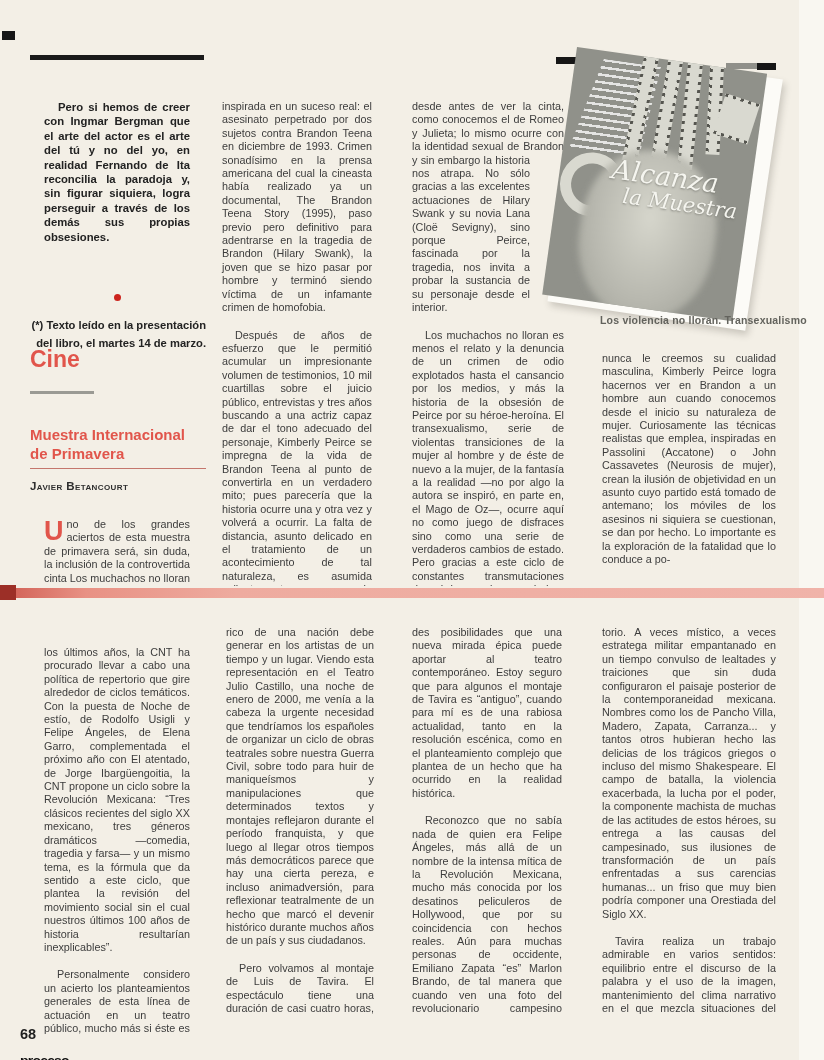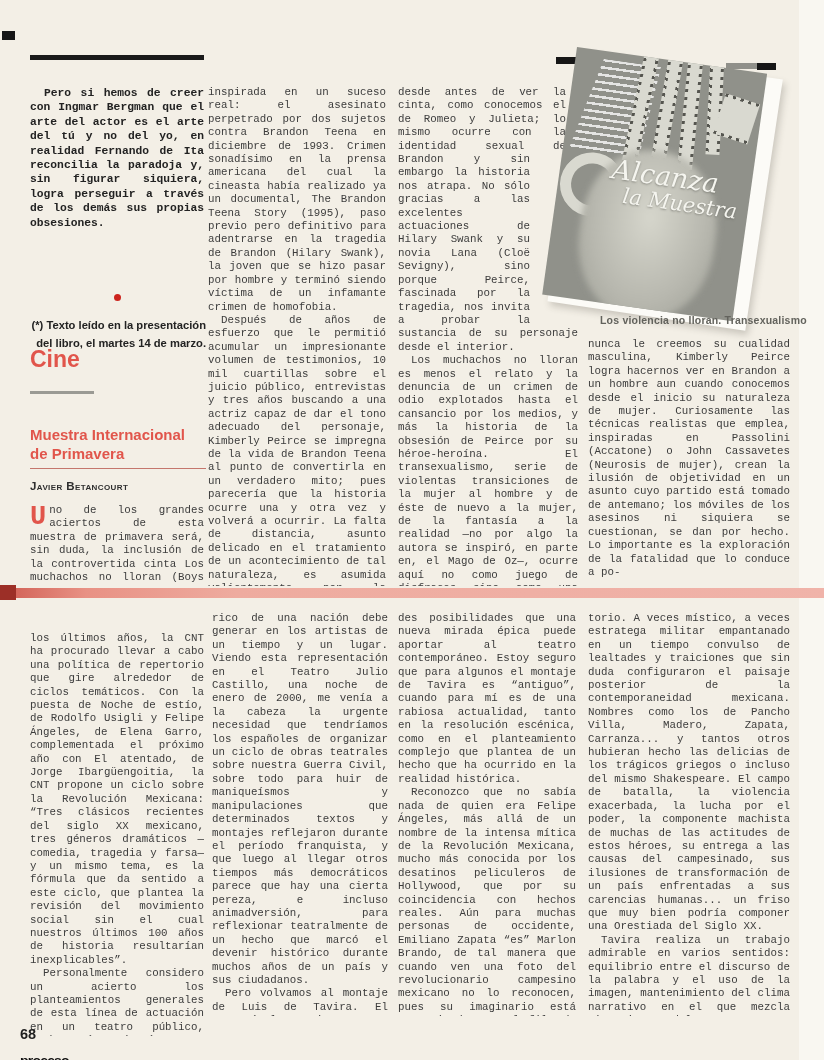--- a/index.html
+++ b/index.html
@@ -10,21 +10,21 @@
   
   .corner-mark{position:absolute;left:2px;top:31px;width:13px;height:9px;background:#161616;}
   .rule-col1{position:absolute;left:30px;top:55px;width:174px;height:5px;background:#1a1a1a;}
   .rr-b1{position:absolute;left:556px;top:57px;width:30px;height:7px;background:#161616;}
   .rr-g1{position:absolute;left:586px;top:58px;width:72px;height:6px;background:#90908a;}
   .rr-g2{position:absolute;left:726px;top:63px;width:32px;height:6px;background:#90908a;}
   .rr-b2{position:absolute;left:757px;top:63px;width:19px;height:7px;background:#161616;}
 
   
   .col{position:absolute;font-size:10.8px;line-height:13.4px;text-align:justify;overflow:hidden;}
-  .col p{margin:0;font-family:Liberation Mono, monospace;}
+  .col p{margin:14px;}
   .col p + p{text-indent:13px;}
 
   
   .intro{left:30px;top:86px;width:174px;font-weight:bold;font-size:11.3px;line-height:14.4px;color:#222;}
   .intro p{text-indent:14px;}
   .end-dot{position:absolute;left:114px;top:294px;width:7px;height:7px;border-radius:50%;background:#cc241d;}
   .presnote{position:absolute;left:30px;top:316px;width:176px;font-weight:bold;font-size:11.2px;
             line-height:18px;color:#222;text-align:right;}
 
   .cine{position:absolute;left:30px;top:346px;font-size:23px;font-weight:bold;color:#e1554b;letter-spacing:0;}

